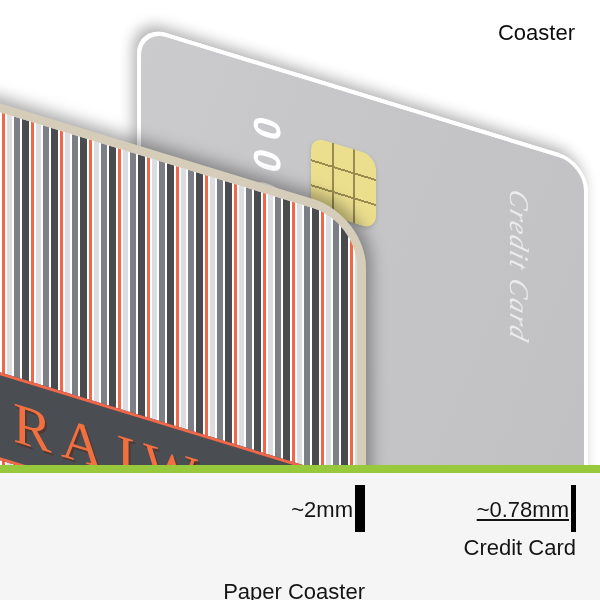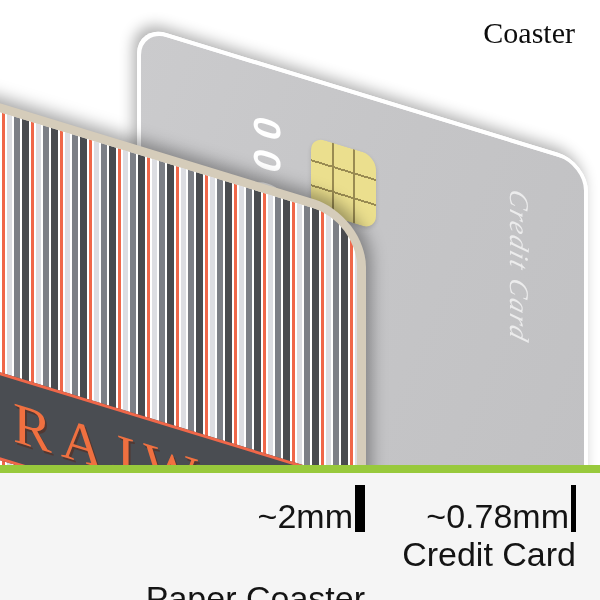--- a/index.html
+++ b/index.html
@@ -74,45 +74,44 @@
     position:absolute;left:78px;top:0;height:82px;line-height:86px;
     font-family:"Liberation Serif",serif;
     font-size:58px;letter-spacing:9px;white-space:nowrap;
     color:#f07040;
     text-shadow:2px 2px 0 rgba(90,32,12,0.45);
   }
 
   
   .title{
     position:absolute;top:14px;right:25px;text-align:right;
-    font-size:30px;line-height:38px;color:#0d0d0d;
+    font-size:22px;line-height:38px;color:#0d0d0d;
     z-index:4;
-    font-family:Liberation Serif, serif;
   }
 
   
   .divider{
     position:absolute;left:0;top:465px;width:600px;height:8px;
     background:#98c93c;z-index:5;
   }
   .panel{
     position:absolute;left:0;top:473px;width:600px;height:127px;
     background:#f5f5f5;z-index:5;
   }
   .bar{
     position:absolute;top:485px;height:47px;background:#000000;z-index:6;
   }
   .bar-coaster{left:355px;width:10px;}
   .bar-card{left:571px;width:5px;}
   .meas{
-    position:absolute;font-size:34px;color:#141414;z-index:6;white-space:nowrap;
+    position:absolute;font-size:22px;color:#141414;z-index:6;white-space:nowrap;
   }
   .val-coaster{right:247px;top:497px;}
   .name-coaster{right:235px;top:535px;margin-top:44px;}
-  .val-card{right:31px;top:497px;}
+  .val-card{right:31px;top:497px;text-decoration:underline;}
   .name-card{right:24px;top:535px;}
 </style>
 </head>
 <body>
 
 <div class="stage">
 
   <div class="card">
     <div class="card-numbers">0000</div>
     <div class="chip"></div>

